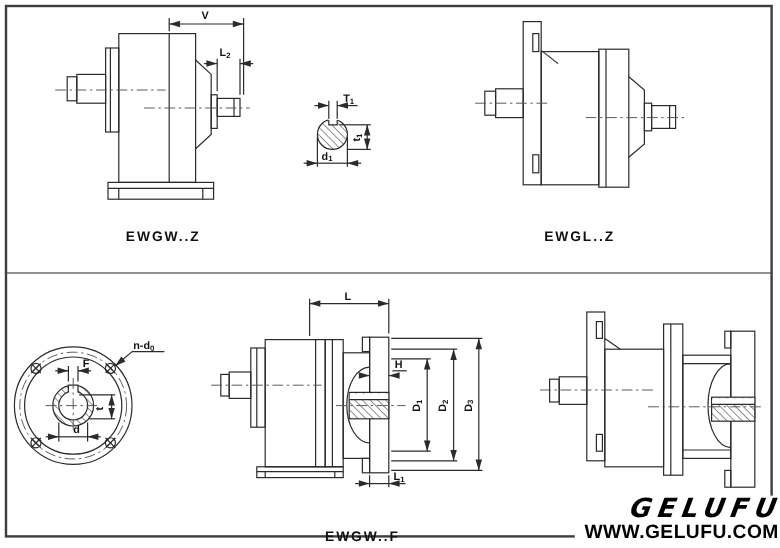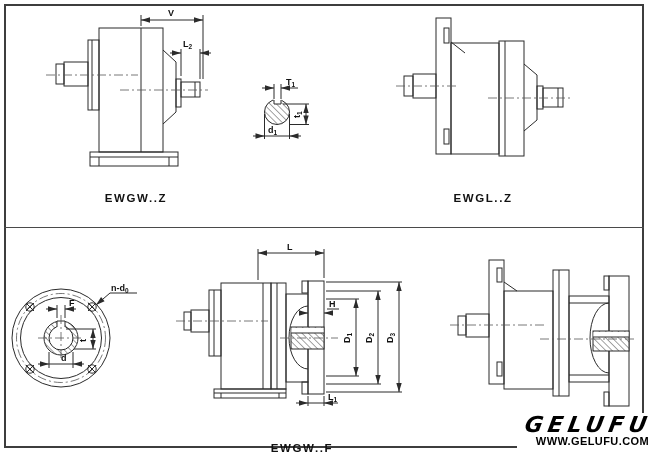--- a/index.html
+++ b/index.html
@@ -14,21 +14,21 @@
                 font-size:9px;font-weight:bold;}
   svg.draw .sub{font-size:6.5px;}
   .cl{stroke-dasharray:9 3 2 3;stroke-width:0.8;stroke:#555;}
   .caption{position:absolute;text-align:center;color:#111;
            font-size:11.5px;font-weight:bold;letter-spacing:1.6px;}
   .logo-block{position:absolute;right:1px;top:413px;text-align:right;
               background:#fff;padding-left:8px;z-index:5;}
   .logo{font-family:"DejaVu Sans",sans-serif;font-style:italic;font-weight:bold;
         font-size:22px;line-height:1.05;letter-spacing:5px;margin-right:-3px;
         transform:skewX(-10deg);color:#000;}
-  .website{font-weight:bold;font-size:11px;letter-spacing:0.4px;color:#000;line-height:1.05;}
+  .website{font-weight:bold;font-size:16px;letter-spacing:0.4px;color:#000;line-height:1.05;}
 </style>
 </head>
 <body>
 
 <div class="stage">
   <div class="frame"></div>
   <div class="divider"></div>
 
   <svg class="draw" width="650" height="457" viewBox="0 0 650 457">
     <defs>

